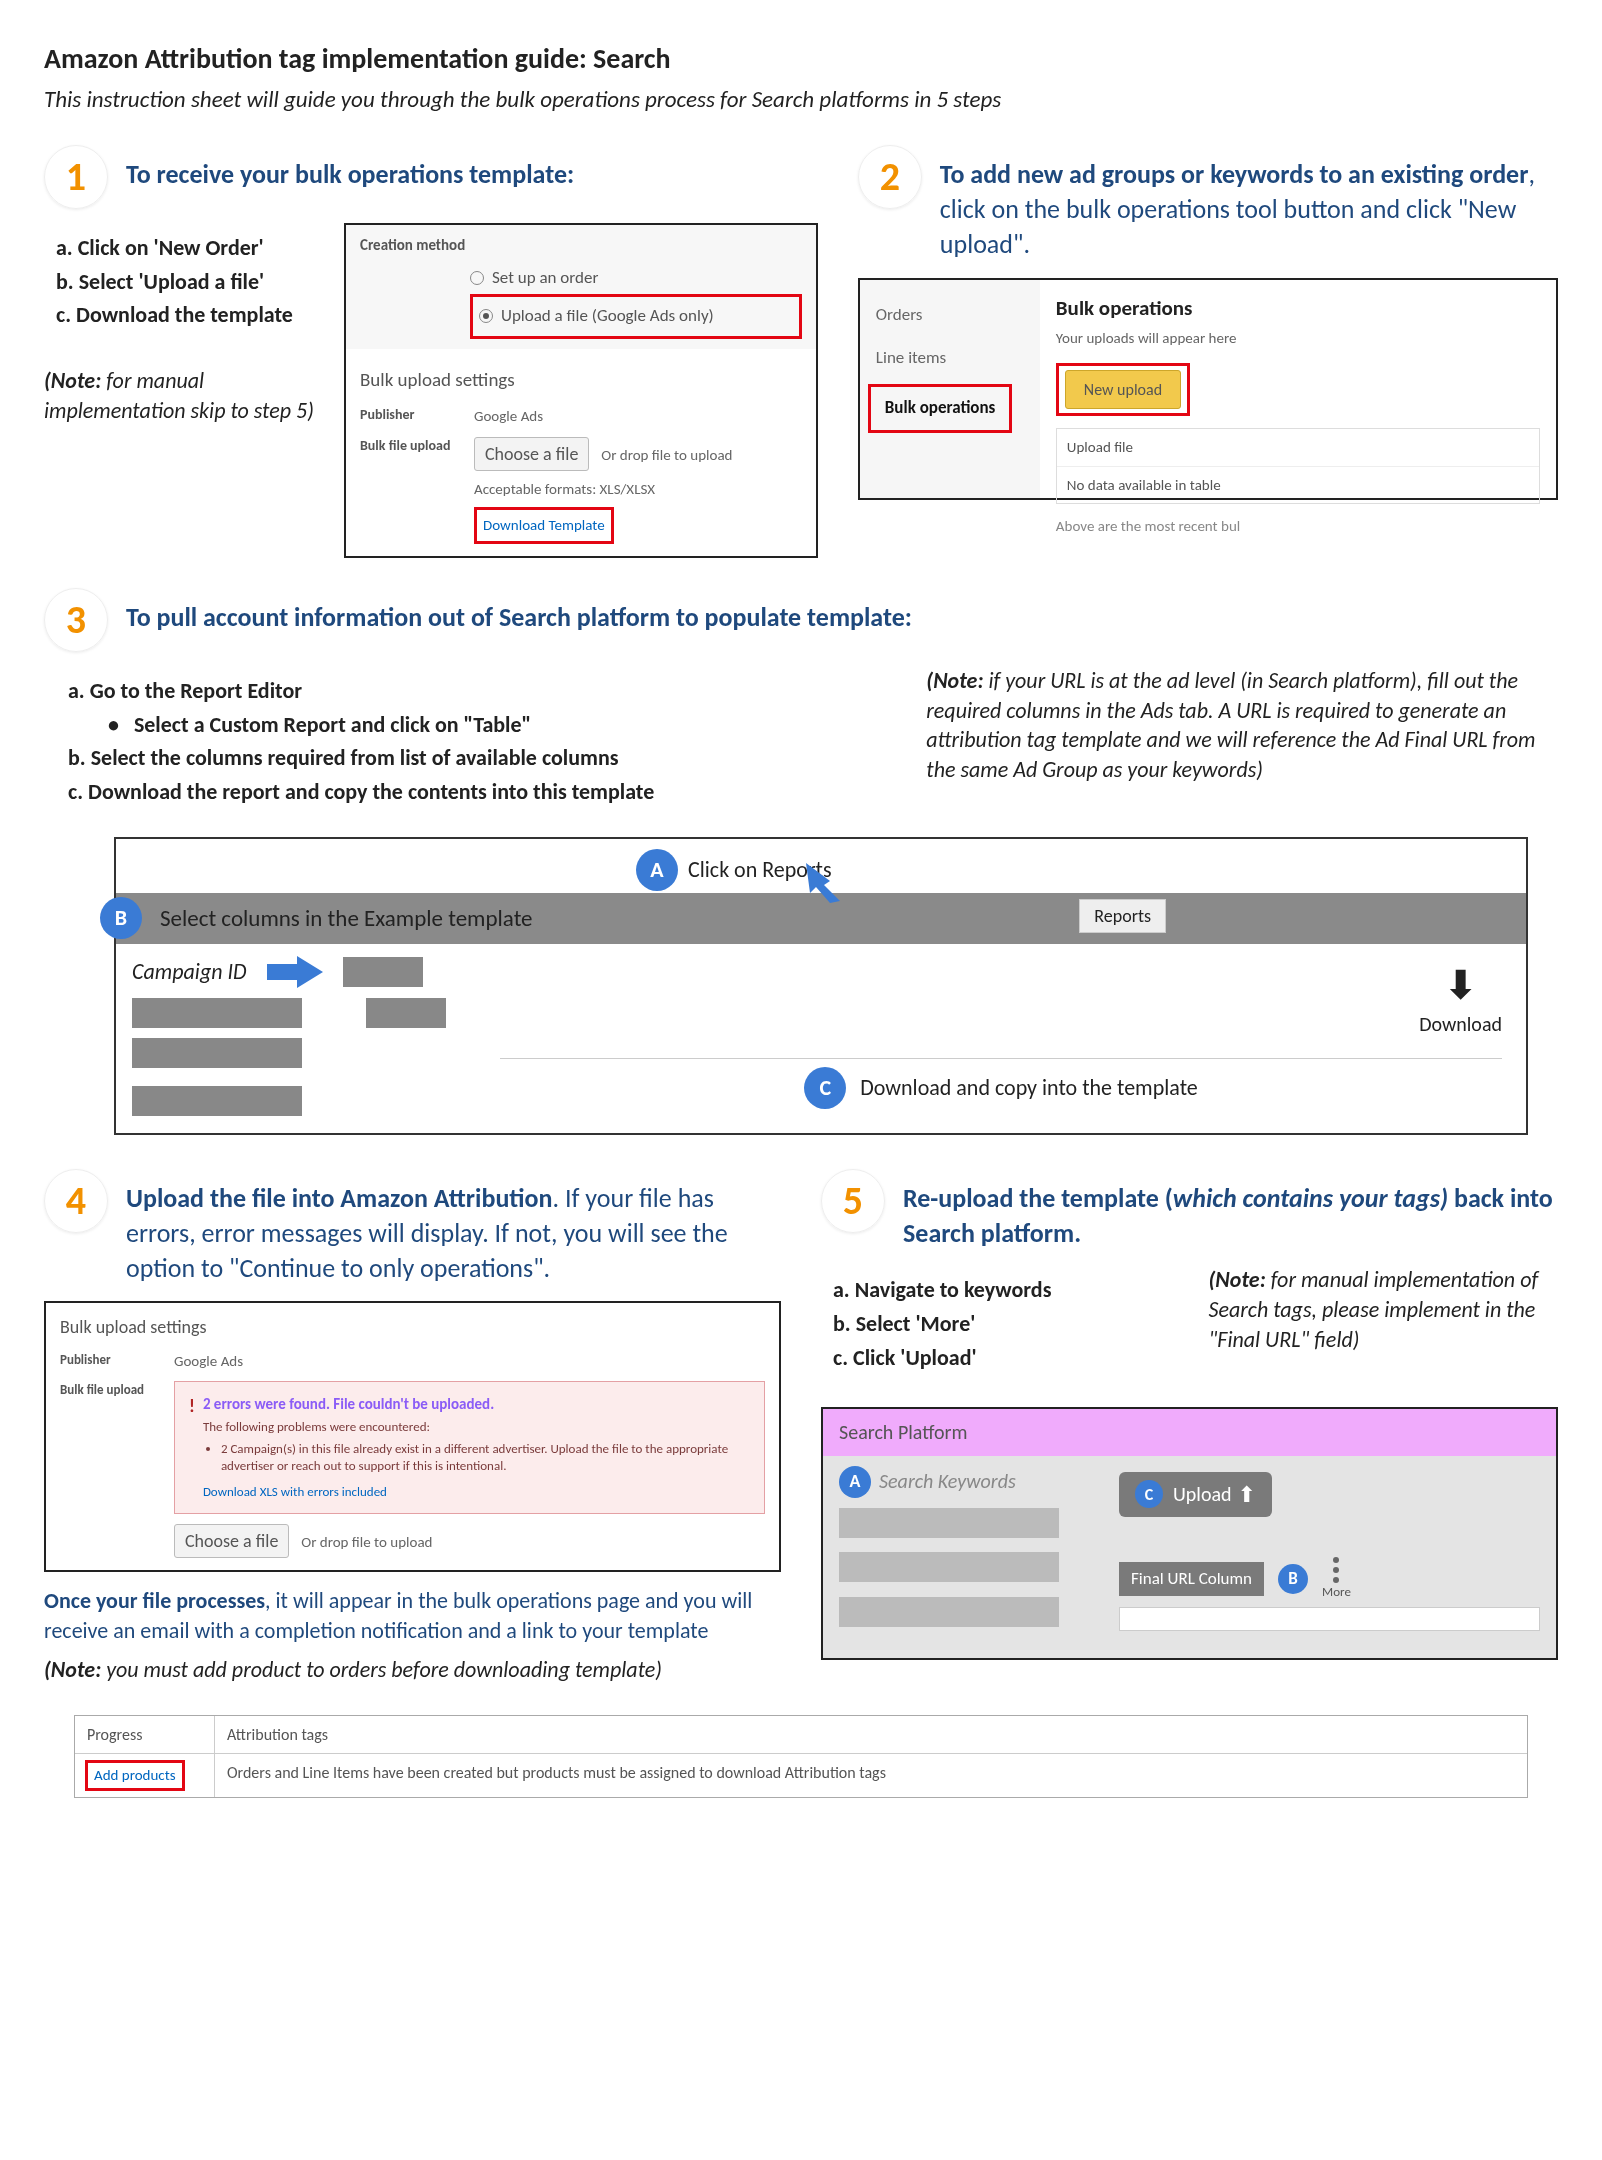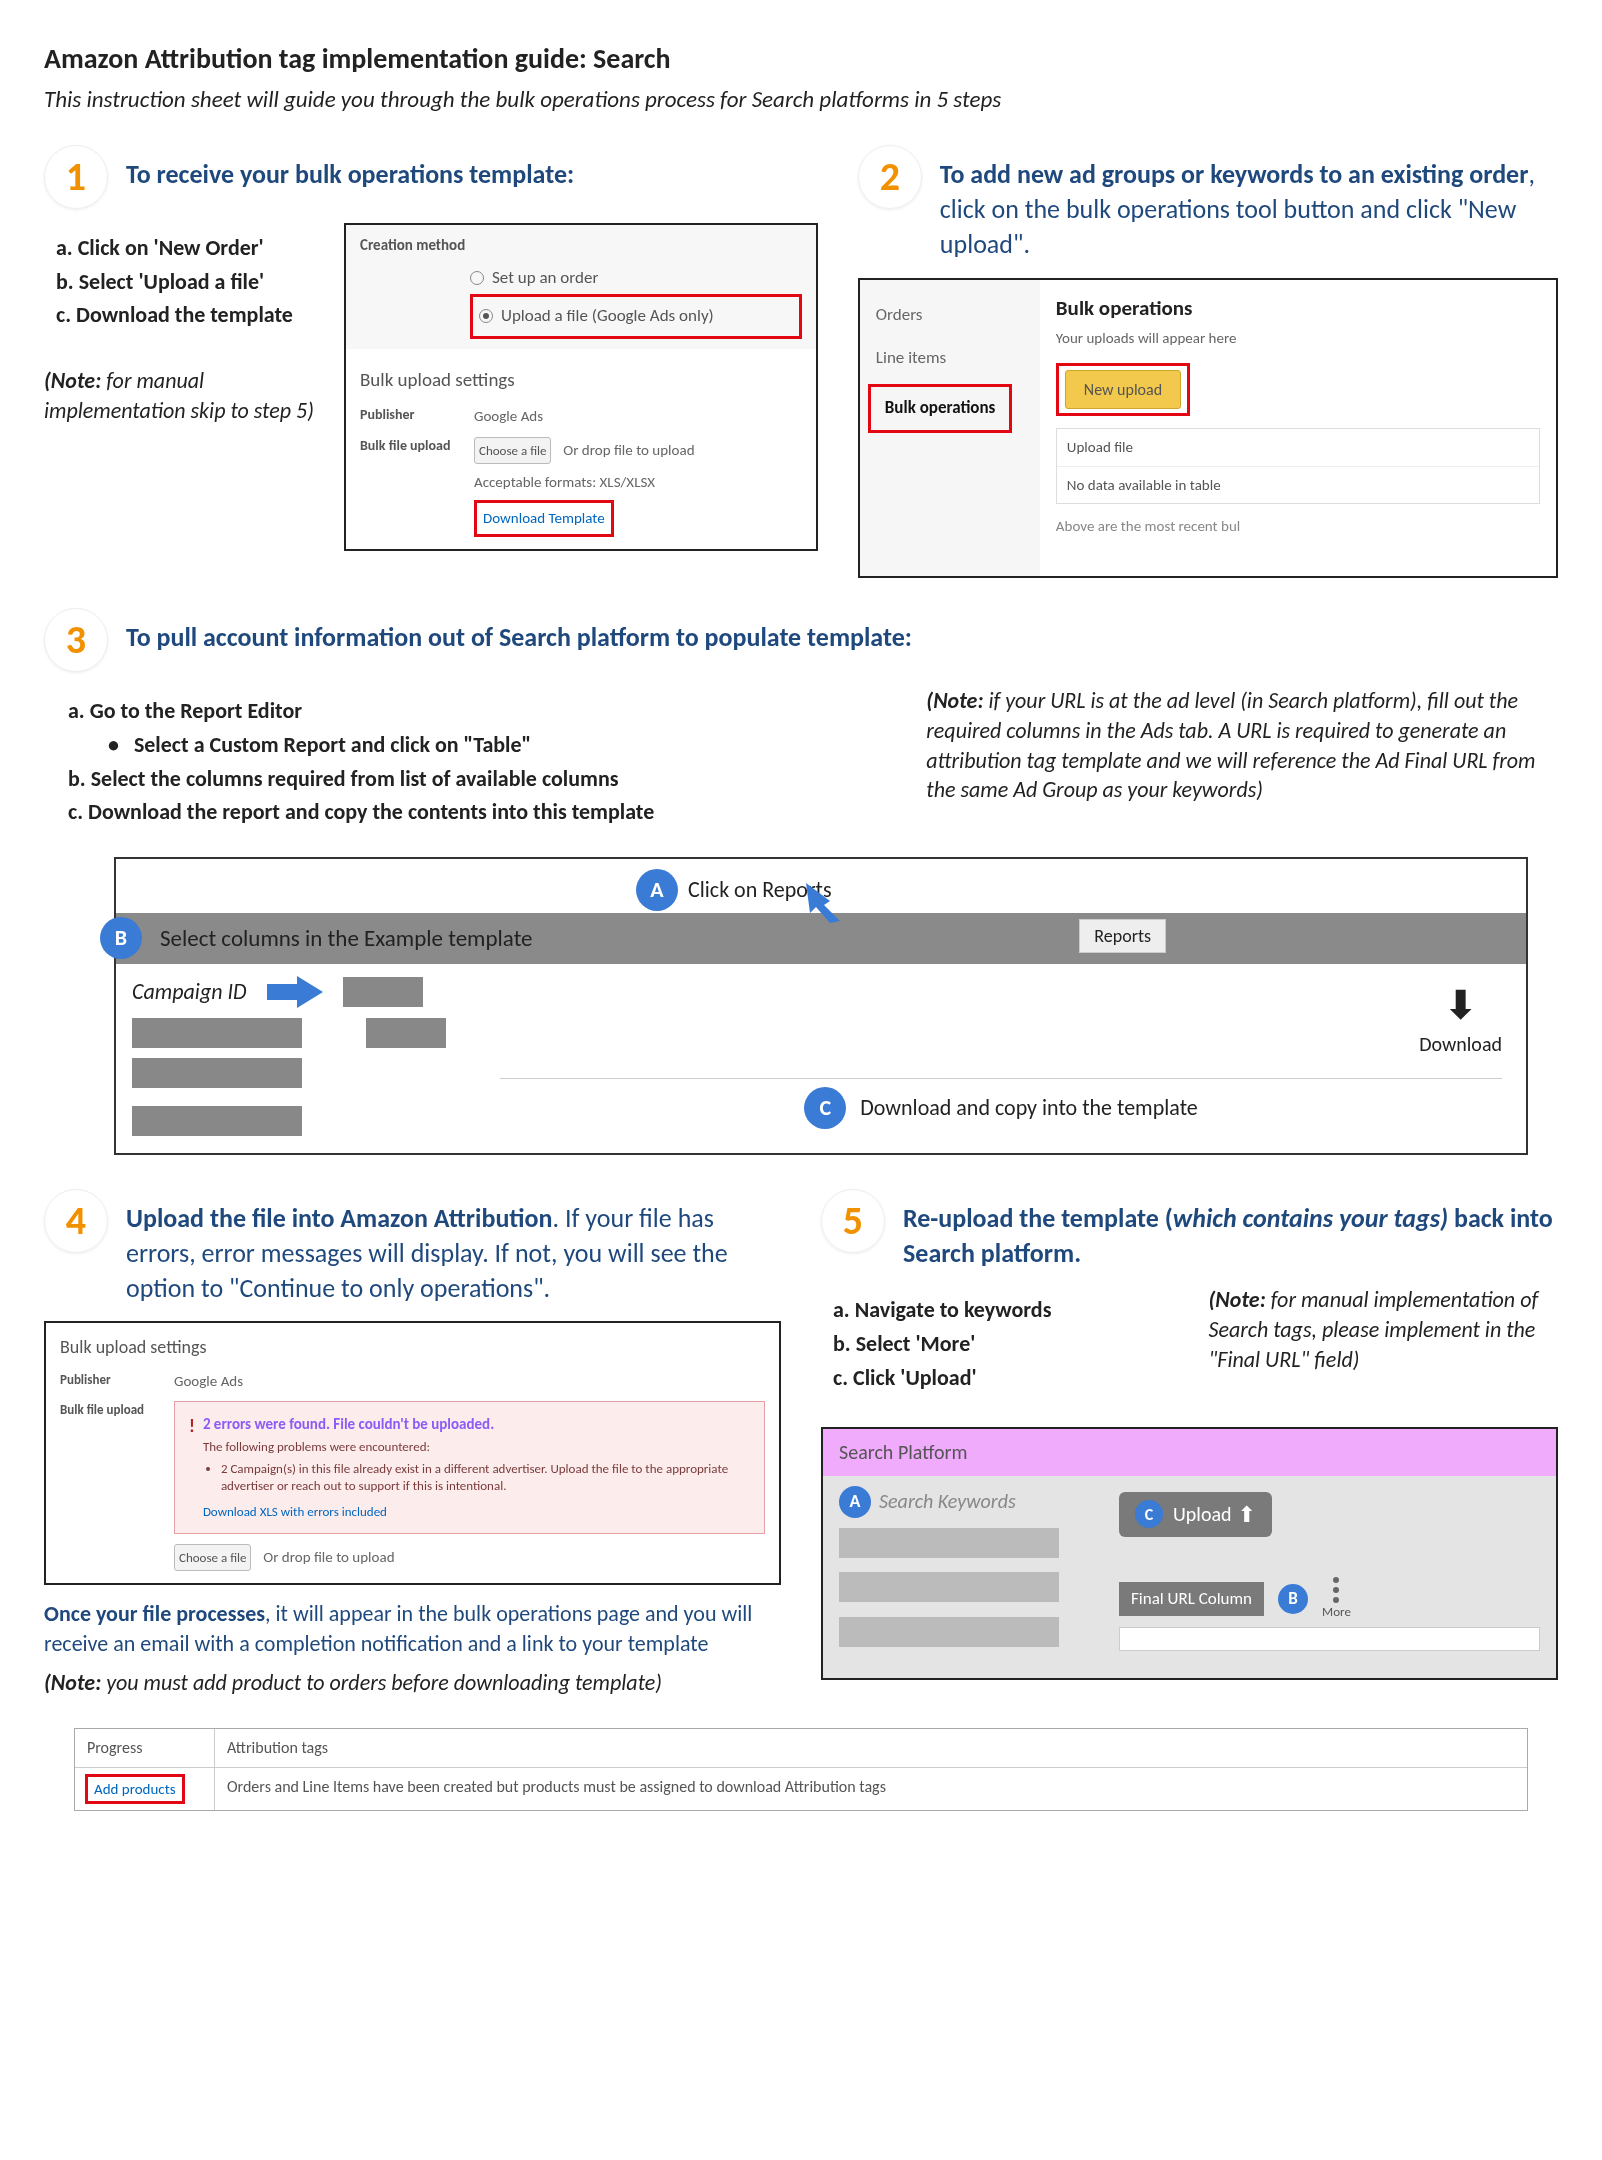--- a/index.html
+++ b/index.html
@@ -17,21 +17,21 @@
   .note { font-style: italic; }
   .note b { font-weight: 700; }
   
   .panel { border: 2px solid #222; background: #fff; font-size: 17px; color: #555; }
   .panel .hdr { background: #f7f7f7; padding: 10px 14px; font-size: 17px; }
   .panel .body { padding: 12px 14px; }
   .radio-row { display: flex; align-items: center; gap: 8px; margin: 4px 0; }
   .radio-dot { width: 14px; height: 14px; border-radius: 50%; border: 1px solid #888; display: inline-block; position: relative; }
   .radio-dot.on::after { content: ""; position: absolute; inset: 3px; border-radius: 50%; background: #555; }
   .redbox { border: 3px solid #e30613; padding: 4px 6px; display: inline-block; }
-  .btn-gray { display: inline-block; border: 1px solid #bbb; background: #f3f3f3; padding: 4px 4px; border-radius: 3px; font-size: 13px; }
+  .btn-gray { display: inline-block; border: 1px solid #bbb; background: #f3f3f3; padding: 4px 10px; border-radius: 3px; font-size: 18px; }
   .btn-yellow { display: inline-block; background: #f2c94c; border: 1px solid #cda62a; padding: 8px 18px; border-radius: 3px; font-size: 16px; }
   .link { color: #0066c0; font-size: 15px; }
   .bluebadge { width: 42px; height: 42px; border-radius: 50%; background: #3a7bd5; color: #fff; font-weight: 700; display: inline-flex; align-items: center; justify-content: center; font-size: 22px; flex-shrink: 0; }
   .grayblock { background: #888; display: inline-block; }
   .arrow-down { font-size: 38px; color: #222; font-weight: 900; }
   .err-box { border: 1px solid #e4a0a4; background: #fcecec; padding: 12px 14px; font-size: 15px; color: #7a3b3b; }
   .err-title { color: #8b5cf6; font-weight: 700; }
   .upload-arrow { color: #fff; font-size: 22px; margin-left: 6px; }
   .more-dots { display: flex; flex-direction: column; gap: 4px; align-items: center; }
   .more-dots span { width: 6px; height: 6px; background: #666; border-radius: 50%; }
@@ -97,21 +97,21 @@
     </div>
   </div>
 
   <div class="col" style="flex:0.95;">
     <div class="step-head">
       <div class="num-badge">2</div>
       <div class="step-title">
         <span>To add new ad groups or keywords to an existing order</span><span class="plain">, click on the bulk operations tool button and click "New upload".</span>
       </div>
     </div>
-    <div class="panel" style="display:flex; height:300px;margin-top:16px;">
+    <div class="panel" style="display:flex; height:222px;margin-top:16px;">
       <div style="flex:0 0 180px; background:#f6f6f6; padding:14px 0;">
         <div style="padding:10px 16px; color:#666;">Orders</div>
         <div style="padding:10px 16px; color:#666;">Line items</div>
         <div class="redbox" style="margin:4px 8px;"><div style="padding:6px 8px; font-weight:700; color:#111;">Bulk operations</div></div>
       </div>
       <div style="flex:1; padding:14px 16px;">
         <div style="font-size:21px; font-weight:700; color:#222; margin-bottom:6px;">Bulk operations</div>
         <div class="small" style="margin-bottom:14px;">Your uploads will appear here</div>
         <div class="redbox" style="margin-bottom:12px;"><span class="btn-yellow">New upload</span></div>
         <div style="border:1px solid #ddd;">

